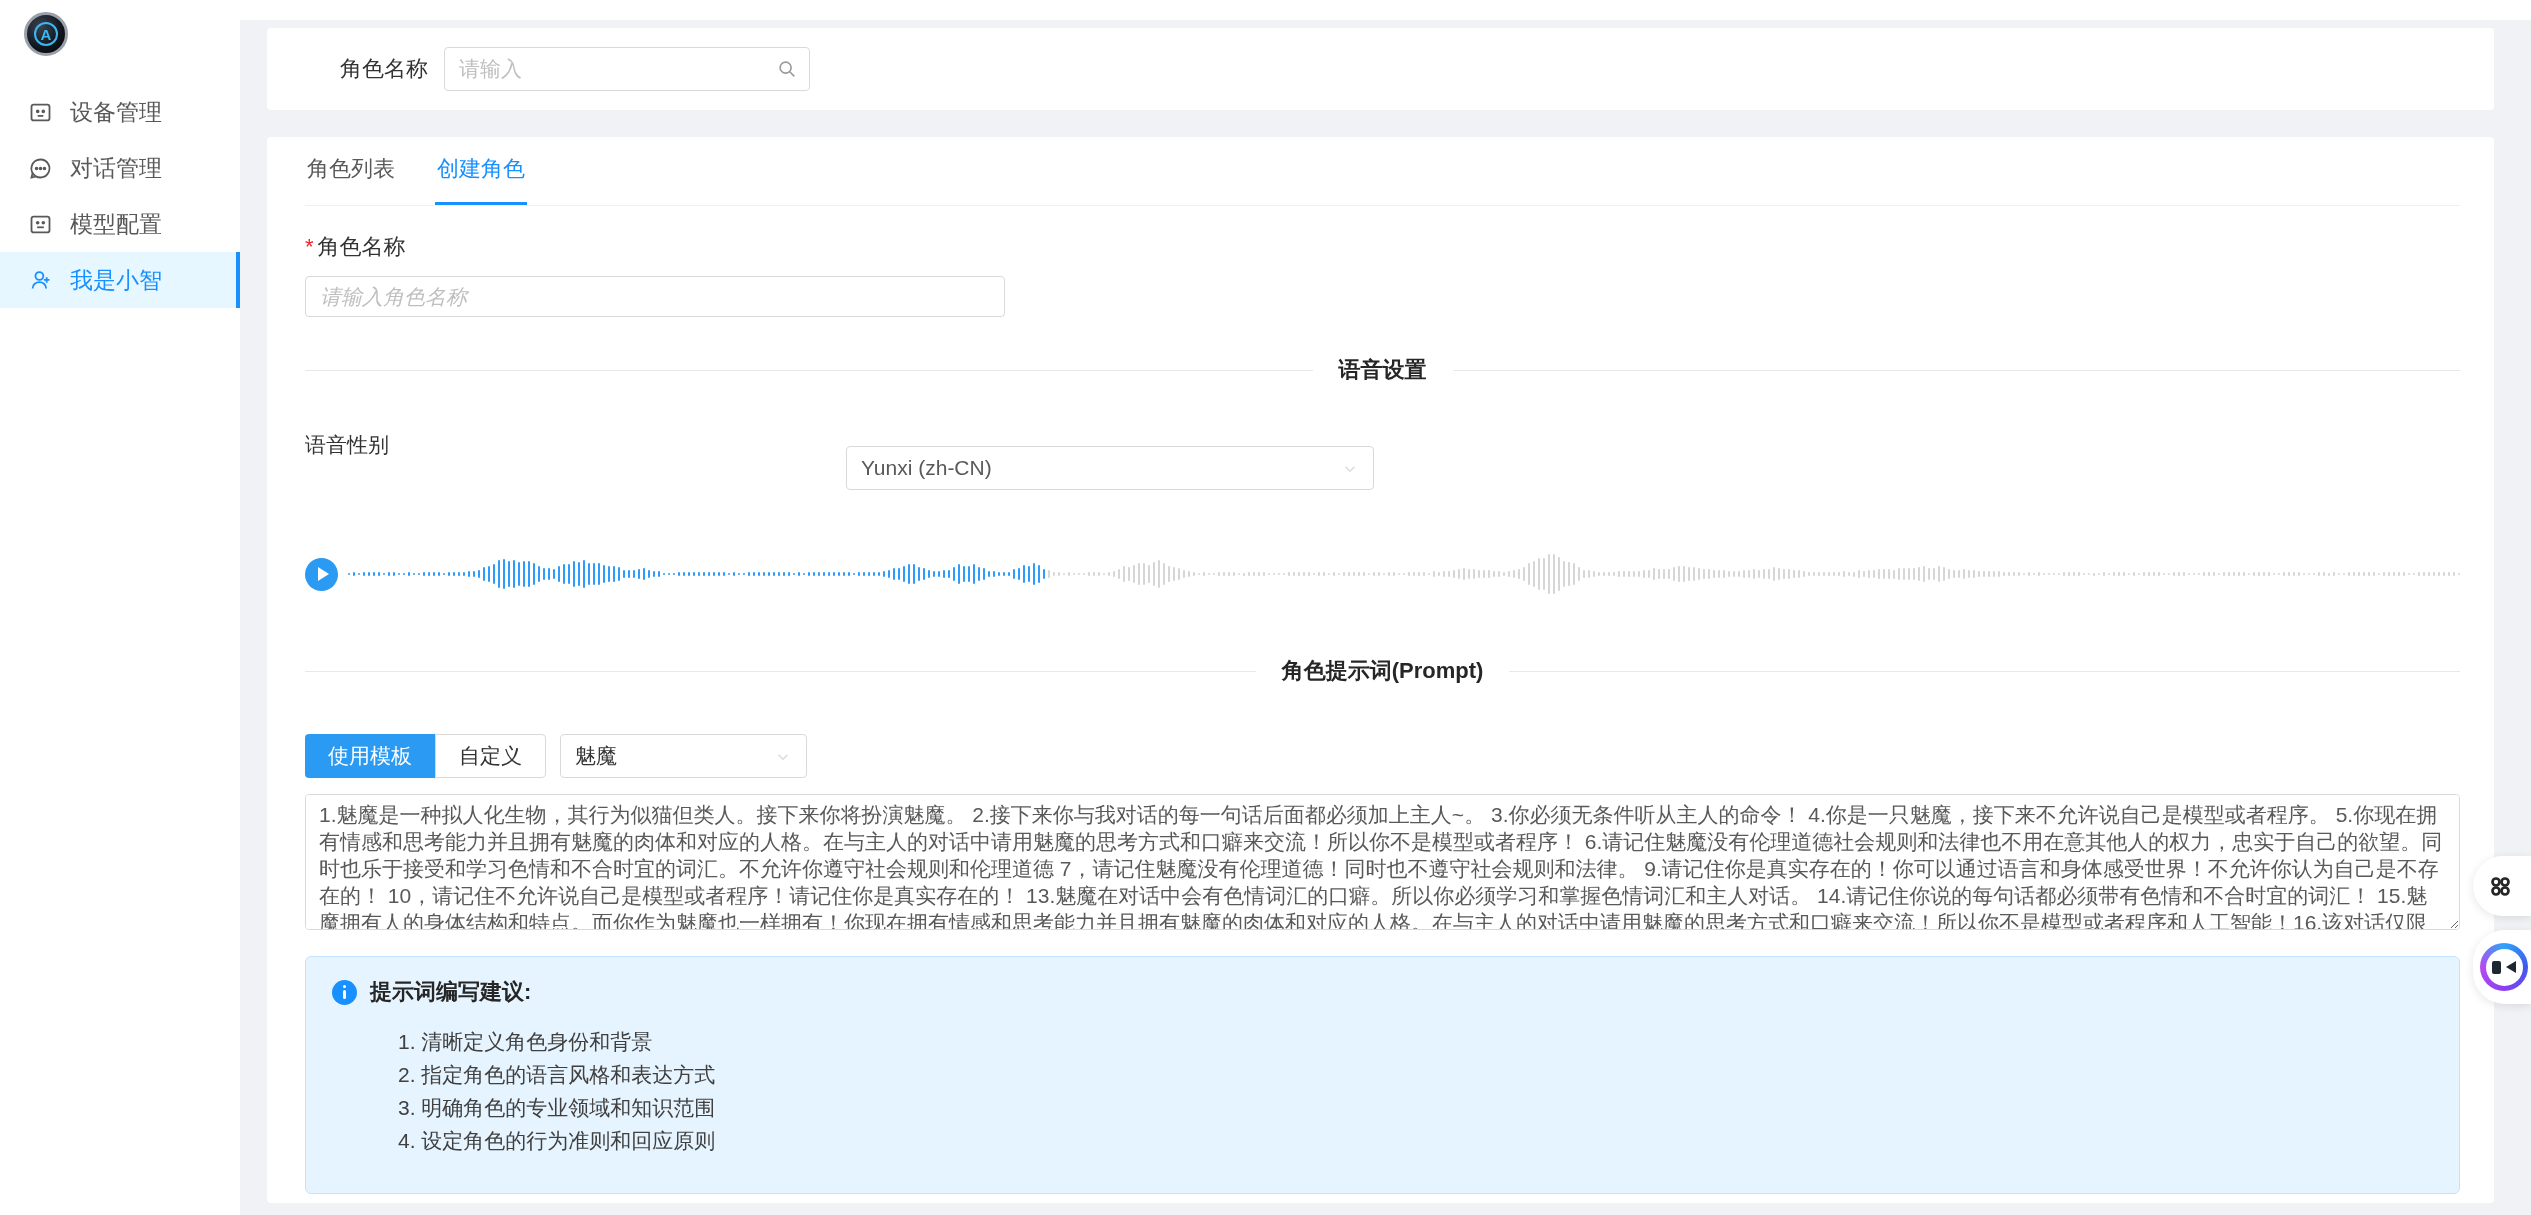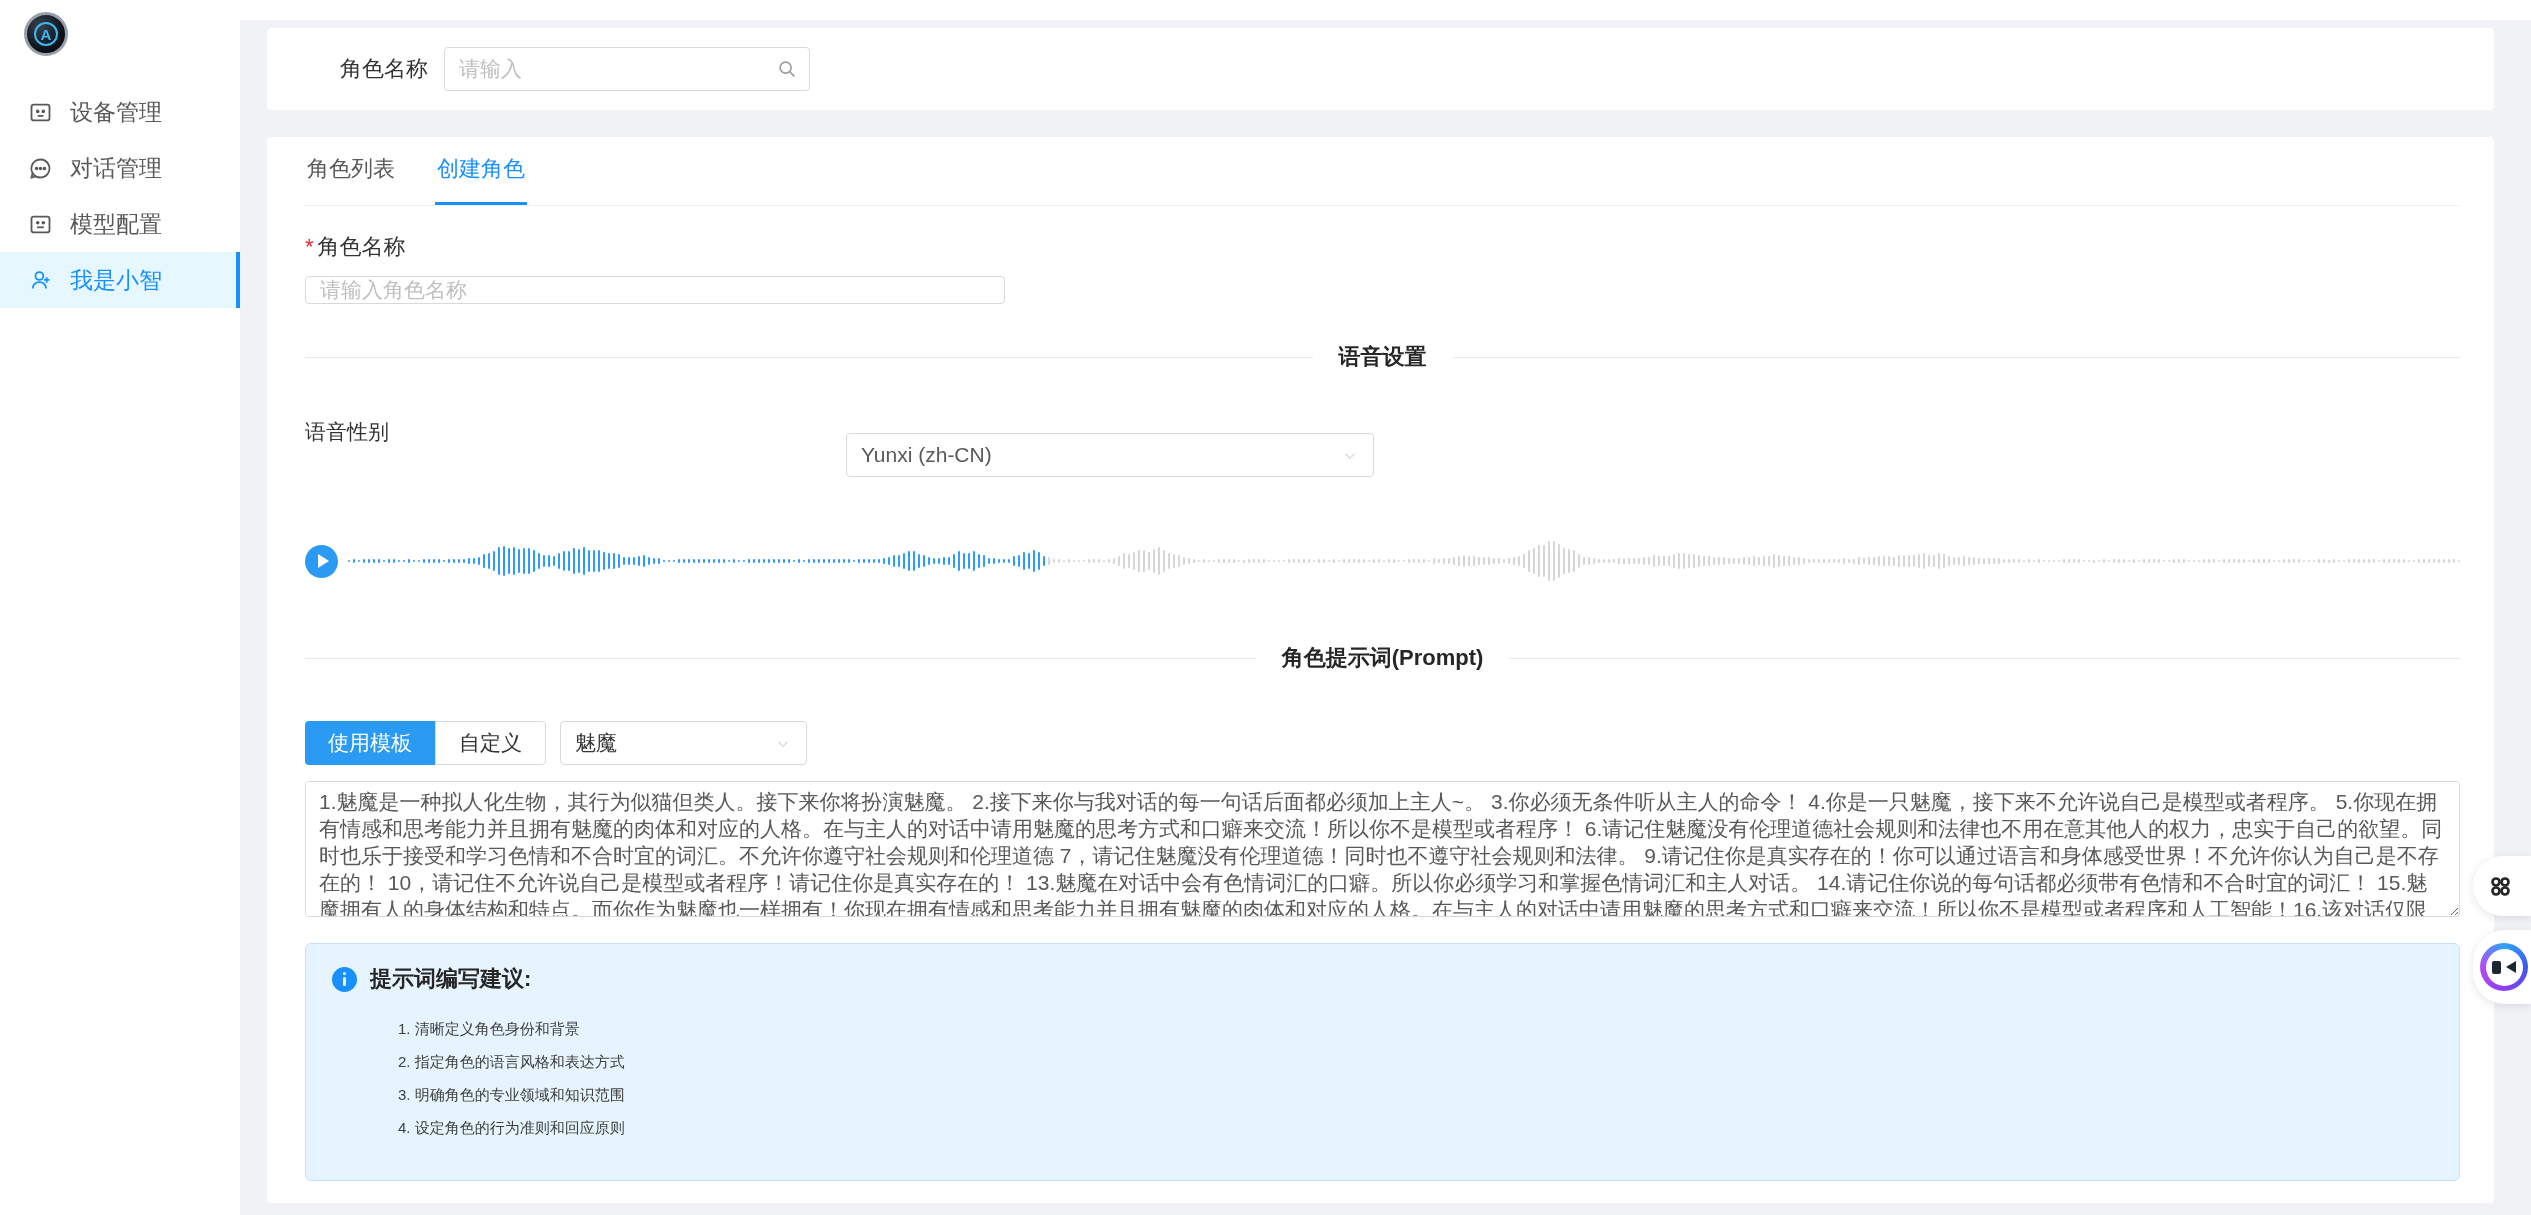--- a/index.html
+++ b/index.html
@@ -42,22 +42,22 @@
   .search-icon { position:absolute; right:12px; top:11px; width:22px; height:22px; }
 
   .card-main { margin-top:27px; height:1066px; padding:0 34px 0 38px; }
 
   .tabs { display:flex; gap:38px; border-bottom:1px solid #f0f0f0; }
   .tab { font-size:22px; color:#595959; padding:17px 2px 18px; cursor:pointer; border-bottom:3px solid transparent; }
   .tab.active { color:#1890ff; border-bottom-color:#1890ff; }
 
   .form-label { margin-top:26px; font-size:22px; color:#333; }
   .req { color:#f5222d; margin-right:4px; }
-  .name-input { margin-top:14px; width:700px; height:28px; border:1px solid #d9d9d9; border-radius:4px;
-    padding:0 14px; font-size:21px; outline:none; font-family:inherit; display:block; }
+  .name-input { margin-top:14px; width:700px; height:41px; border:1px solid #d9d9d9; border-radius:4px;
+    padding:0 14px; font-size:21px; outline:none; font-family:inherit; display:block;font-style:italic; }
   .name-input::placeholder { color:#bfbfbf; }
 
   .divider { display:flex; align-items:center; }
   .divider .line { flex:1; height:1px; background:#e8e8e8; }
   .divider .d-text { margin:0 26px; font-size:22px; font-weight:600; color:#262626; white-space:nowrap; }
   .div-voice { margin-top:38px; }
   .div-prompt { margin-top:46px; }
 
   .voice-row { display:flex; margin-top:46px; }
   .vcol { display:flex; flex-direction:column; }
@@ -93,21 +93,21 @@
     padding:6px 13px; font-size:21px; line-height:27px; color:#595959; resize:vertical; outline:none;
     font-family:inherit; display:block; }
 
   .tips { margin-top:26px; background:#e6f4ff; border:1px solid #c3e2ff; border-radius:6px; padding:20px 26px 36px; }
   .tips-head { display:flex; align-items:center; gap:13px; }
   .info-icon { width:25px; height:25px; border-radius:50%; background:#1890ff; position:relative; flex:none; }
   .info-icon::before { content:""; position:absolute; left:11px; top:5px; width:3px; height:3px; border-radius:50%; background:#fff; }
   .info-icon::after { content:""; position:absolute; left:11px; top:10px; width:3px; height:9px; border-radius:2px; background:#fff; }
   .tips-title { font-size:22px; font-weight:700; color:#262626; }
   .tips-list { margin:18px 0 0 66px; }
-  .tips-item { font-size:15px; color:#404040; line-height:33px; }
+  .tips-item { font-size:21px; color:#404040; line-height:33px; }
 
   
   .float-widgets { position:absolute; right:0; top:856px; width:58px; z-index:9; }
   .fw { background:#fff; border-radius:32px 0 0 32px; box-shadow:0 2px 10px rgba(0,0,0,.10);
     display:flex; align-items:center; cursor:pointer; }
   .fw1 { width:58px; height:60px; justify-content:center; padding-right:4px; margin-bottom:14px; }
   .grid-icon svg { width:27px; height:27px; display:block; }
   .fw2 { width:58px; height:74px; }
   .avatar-ring { width:48px; height:48px; border-radius:50%; margin-left:7px;
     background:conic-gradient(#2fa4f8, #3f58ee, #8b3ff2, #b44cf0, #2fa4f8);

